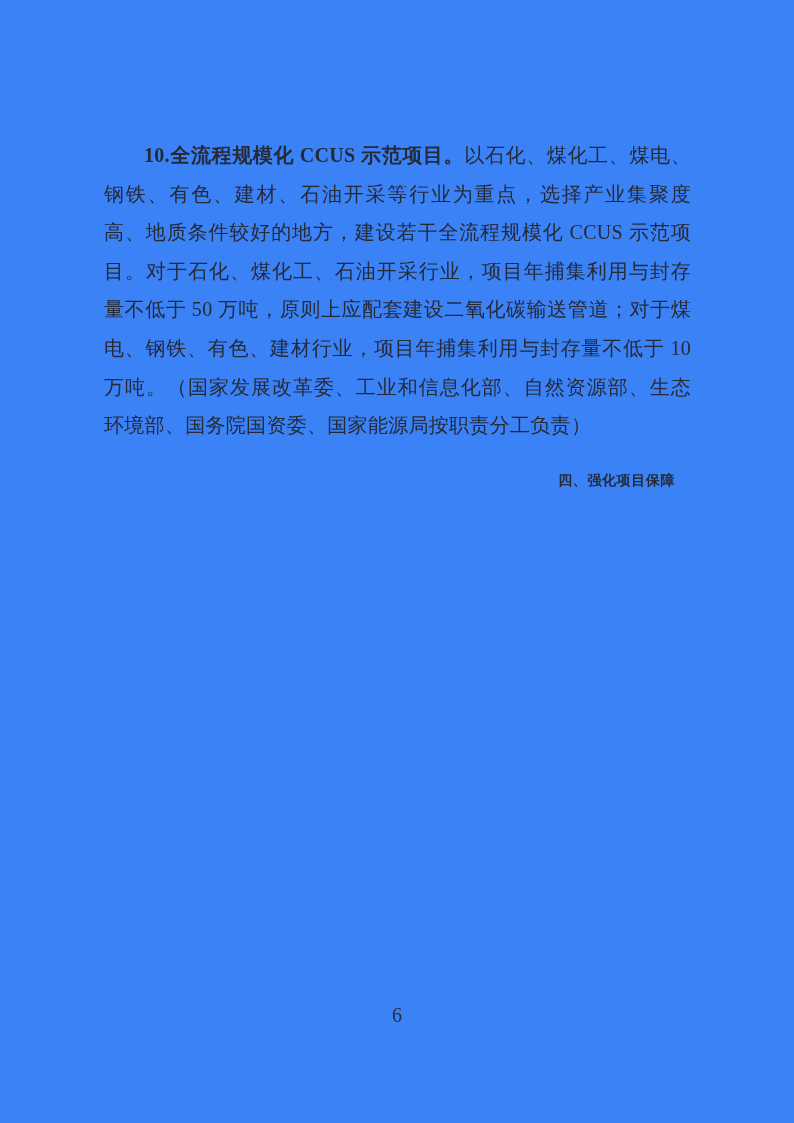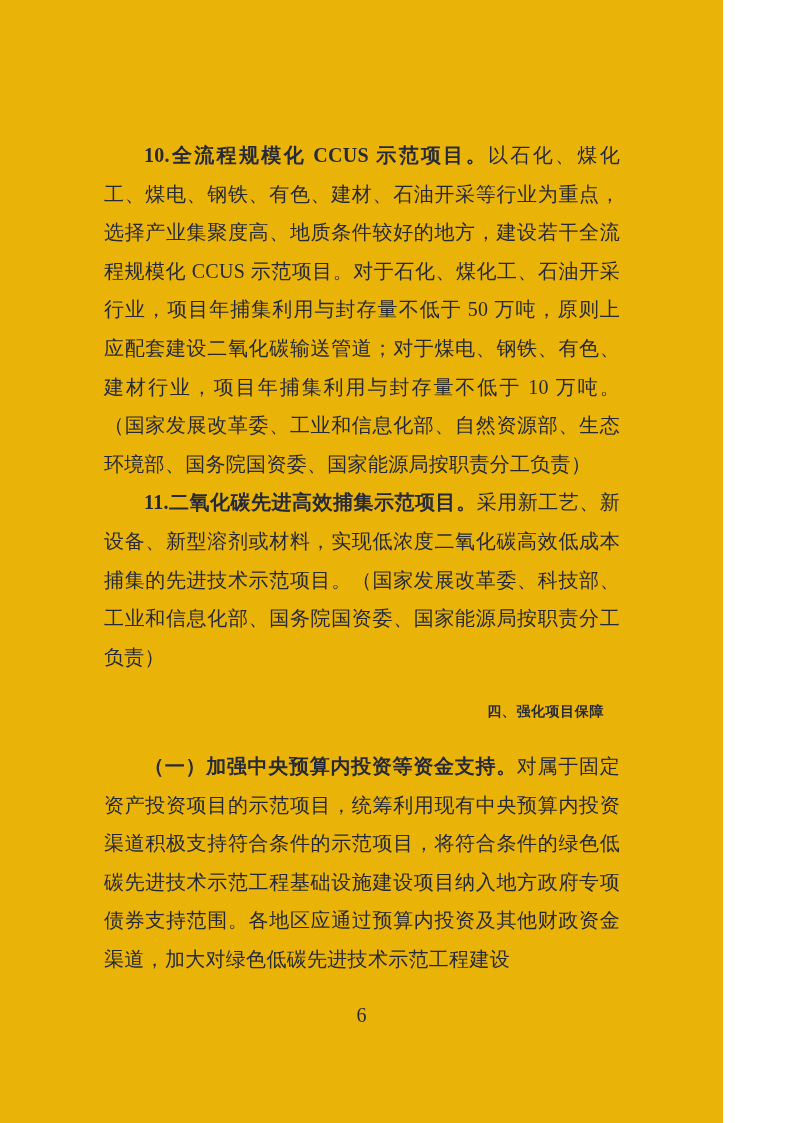--- a/index.html
+++ b/index.html
@@ -2,23 +2,23 @@
 <html><head>
 <meta charset="utf-8">
 <style>
   html, body {
     margin: 0;
     padding: 0;
     background: #ffffff;
   }
   .page {
     position: relative;
-    width: 723px;
+    width: 794px;
     height: 1123px;
-    background: #eab308;
+    background: #3b82f6;
     font-family: "Liberation Serif", "DejaVu Serif", serif;
     color: #262a36;
     overflow: hidden;
   }
   .text-block {
     position: absolute;
     left: 104px;
     right: 103px;
     top: 136px;
     font-size: 20px;
@@ -59,25 +59,23 @@
   }
 </style>
 </head>
 <body>
 
 <div class="page">
   <main class="text-block">
 
     <p class="para"><span class="lead">10.全流程规模化 CCUS 示范项目。</span><span>以石化、煤化工、煤电、钢铁、有色、建材、石油开采等行业为重点，选择产业集聚度高、地质条件较好的地方，建设若干全流程规模化 CCUS 示范项目。对于石化、煤化工、石油开采行业，项目年捕集利用与封存量不低于 50 万吨，原则上应配套建设二氧化碳输送管道；对于煤电、钢铁、有色、建材行业，项目年捕集利用与封存量不低于 10 万吨。（国家发展改革委、工业和信息化部、自然资源部、生态环境部、国务院国资委、国家能源局按职责分工负责）</span></p>
 
-    <p class="para"><span class="lead">11.二氧化碳先进高效捕集示范项目。</span><span>采用新工艺、新设备、新型溶剂或材料，实现低浓度二氧化碳高效低成本捕集的先进技术示范项目。（国家发展改革委、科技部、工业和信息化部、国务院国资委、国家能源局按职责分工负责）</span></p>
 
 
     <h2 class="section-heading">四、强化项目保障</h2>
 
-    <p class="para"><span class="lead">（一）加强中央预算内投资等资金支持。</span><span>对属于固定资产投资项目的示范项目，统筹利用现有中央预算内投资渠道积极支持符合条件的示范项目，将符合条件的绿色低碳先进技术示范工程基础设施建设项目纳入地方政府专项债券支持范围。各地区应通过预算内投资及其他财政资金渠道，加大对绿色低碳先进技术示范工程建设</span></p>
 
   </main>
 
   <footer class="page-footer">
     <span>6</span>
   </footer>
 </div>
 
 </body></html>

